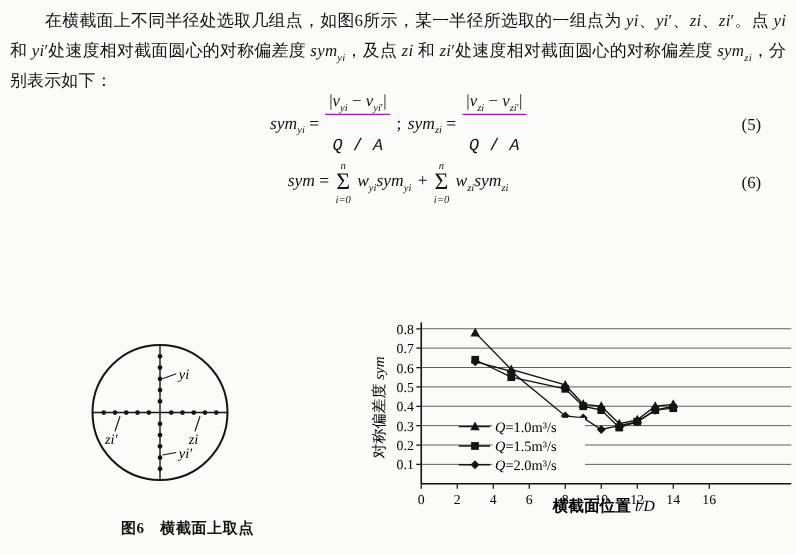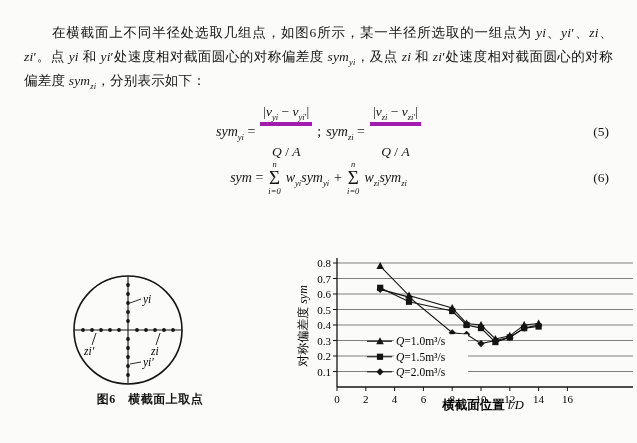--- a/index.html
+++ b/index.html
@@ -6,44 +6,44 @@
   body {
     width:637px; height:443px;
     background:#fbfbf9;
     font-family:"Liberation Serif","DejaVu Serif",serif;
     color:#141414;
     position:relative;
     overflow:hidden;
   }
   .page { position:absolute; inset:0; padding:5px 8px 0 8px; box-sizing:border-box; }
   p.body-text {
-    margin:16px; font-size:13.5px; line-height:24px;
+    margin:0; font-size:13.5px; line-height:24px;
     text-align:justify; letter-spacing:0.2px;
   }
   p.indent { text-indent:28px; }
   sub { font-size:8.5px; line-height:0; }
   sup { font-size:8.5px; line-height:0; }
   .equation-row {
     position:relative; height:46px;
     display:flex; align-items:center; justify-content:center;
     font-size:14px;
   }
   .eq { display:flex; align-items:center; gap:5px; }
   .frac { display:inline-flex; flex-direction:column; align-items:center; line-height:1.25; font-size:13.5px; }
-  .frac .num { border-bottom:4px solid #a21caf; padding:0 3px 1px 3px; }
-  .frac .den { padding-top:18px; }
+  .frac .num { border-bottom:1px solid #a21caf; padding:0 3px 1px 3px; }
+  .frac .den { padding-top:18px;font-family:Liberation Mono, monospace; }
   .eq-number { position:absolute; right:20px; top:50%; transform:translateY(-50%); font-size:13.5px; }
   .sigma-group { display:inline-flex; flex-direction:column; align-items:center; line-height:1; }
   .sigma-limit { font-size:8.5px; font-style:italic; }
   .sigma-glyph { font-size:19px; line-height:0.95; font-style:normal; }
   .figure-caption {
     position:absolute; font-size:12px; font-weight:bold;
     text-align:center; letter-spacing:0.5px;
   }
-  #fig6-caption { left:40px; top:391px; width:220px; }
+  #fig6-caption { left:40px; top:414px; width:220px; }
   #fig7-caption { left:295px; top:414px; width:342px; }
   #fig6-svg { position:absolute; left:50px; top:264px; }
   #chart-svg { position:absolute; left:293px; top:248px; }
   svg text { font-family:"Liberation Serif","DejaVu Serif",serif; }
 </style>
 </head>
 <body>
 
 <div class="page">
 

